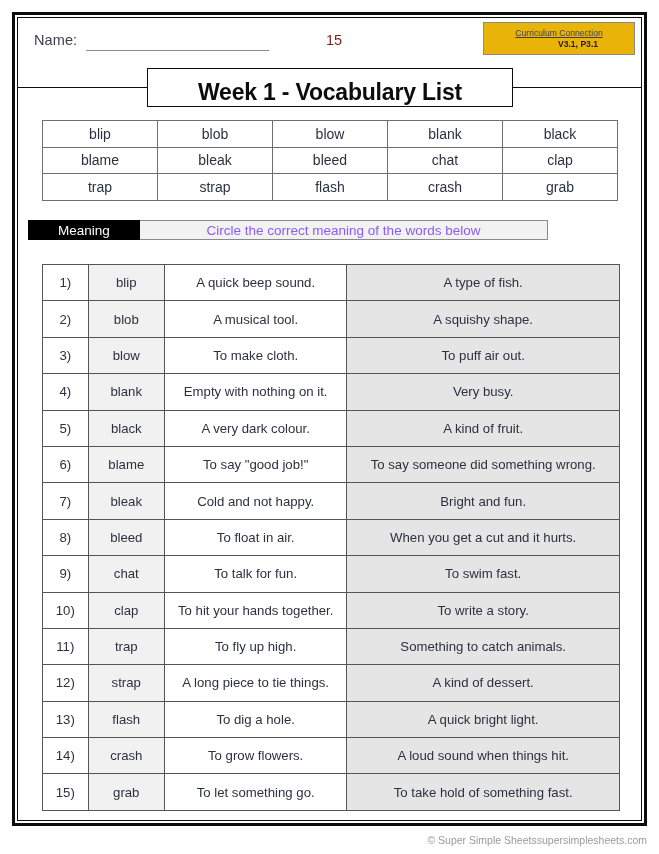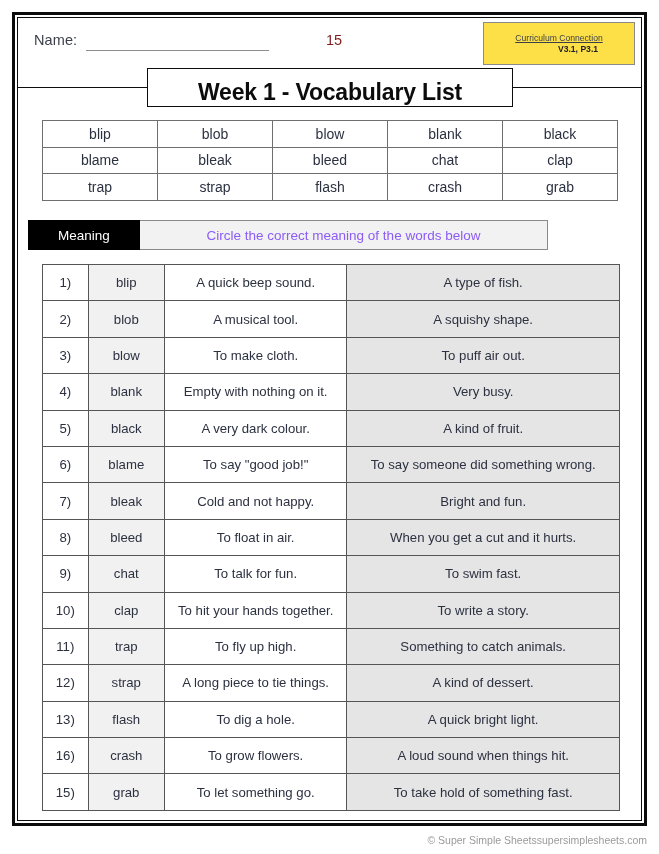--- a/index.html
+++ b/index.html
@@ -69,22 +69,22 @@
     width: 60px;
     text-align: center;
     font-size: 14.5px;
     color: #7f1d1d;
   }
   .curriculum-box {
     position: absolute;
     right: 0px;
     top: 0px;
     width: 152px;
-    height: 43px;
-    background: #fde047;
+    height: 33px;
+    background: #eab308;
     border: 1px solid #8a8a8a;
     display: flex;
     flex-direction: column;
     align-items: center;
     justify-content: center;
     line-height: 1.25;
   }
   .curriculum-title {
     font-size: 8.6px;
     color: #3a3f4b;
@@ -142,21 +142,21 @@
     font-size: 14px;
     color: #2c3140;
   }
 
   
   .banner {
     position: absolute;
     left: 28px;
     top: 220px;
     width: 520px;
-    height: 30px;
+    height: 20px;
     display: flex;
   }
   .banner-tag {
     width: 112px;
     background: #000000;
     color: #ffffff;
     display: flex;
     align-items: center;
     justify-content: center;
     font-size: 13.5px;
@@ -337,21 +337,21 @@
           <td class="col-mean1">A long piece to tie things.</td>
           <td class="col-mean2">A kind of dessert.</td>
         </tr>
         <tr>
           <td class="col-num">13)</td>
           <td class="col-word">flash</td>
           <td class="col-mean1">To dig a hole.</td>
           <td class="col-mean2">A quick bright light.</td>
         </tr>
         <tr>
-          <td class="col-num">16)</td>
+          <td class="col-num">14)</td>
           <td class="col-word">crash</td>
           <td class="col-mean1">To grow flowers.</td>
           <td class="col-mean2">A loud sound when things hit.</td>
         </tr>
         <tr>
           <td class="col-num">15)</td>
           <td class="col-word">grab</td>
           <td class="col-mean1">To let something go.</td>
           <td class="col-mean2">To take hold of something fast.</td>
         </tr>

